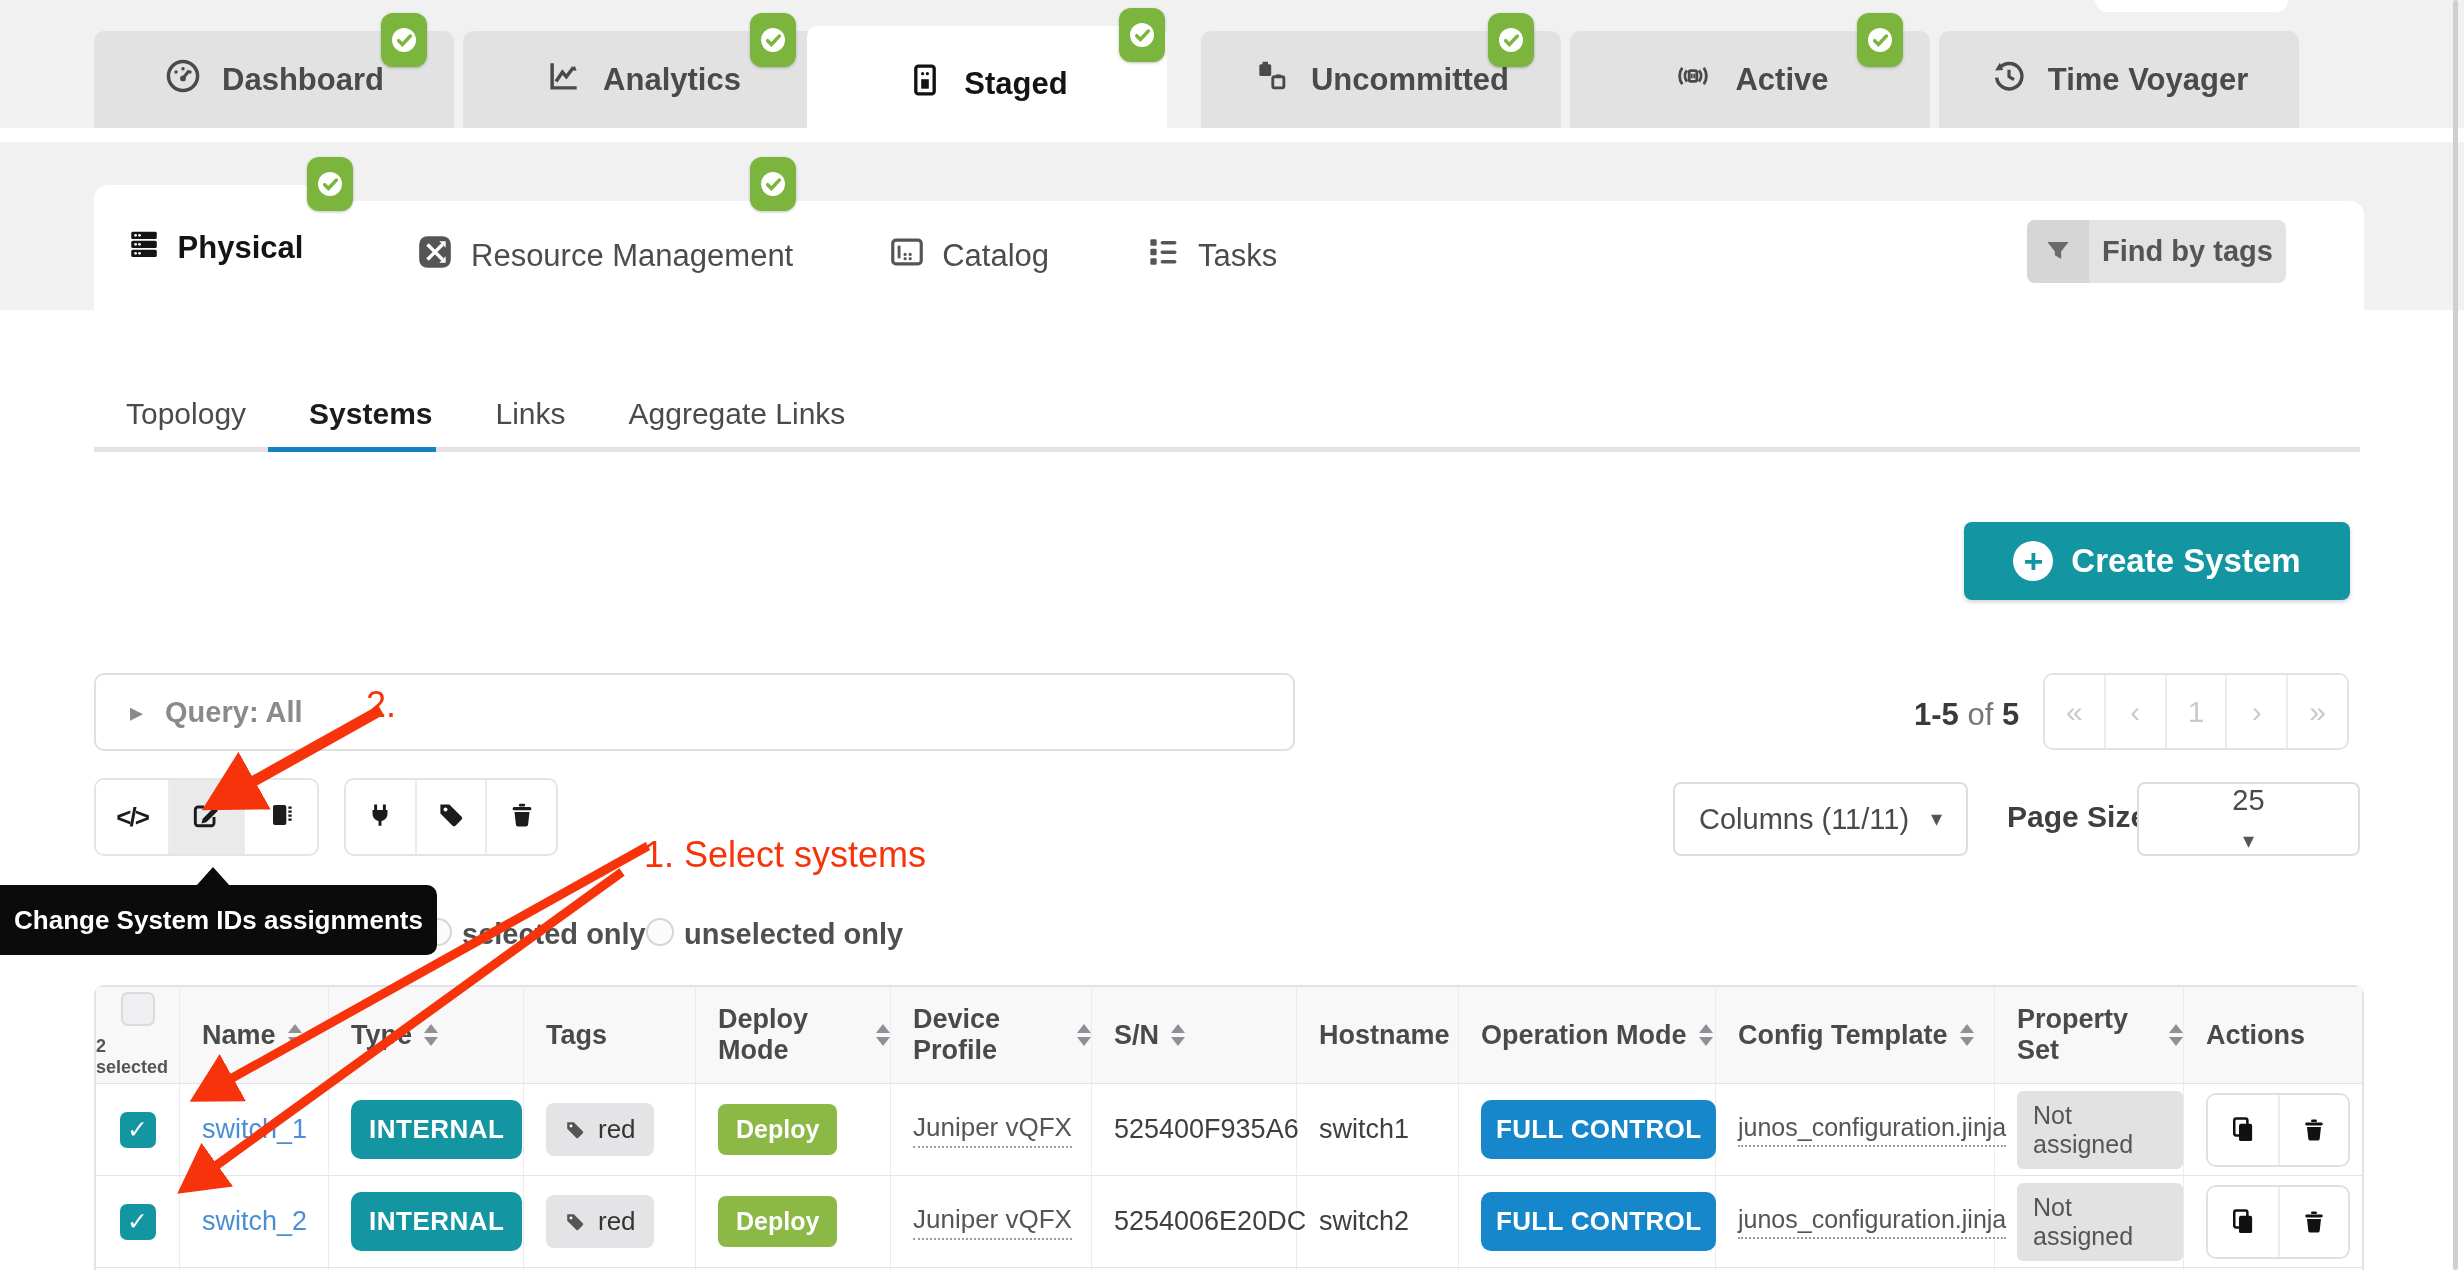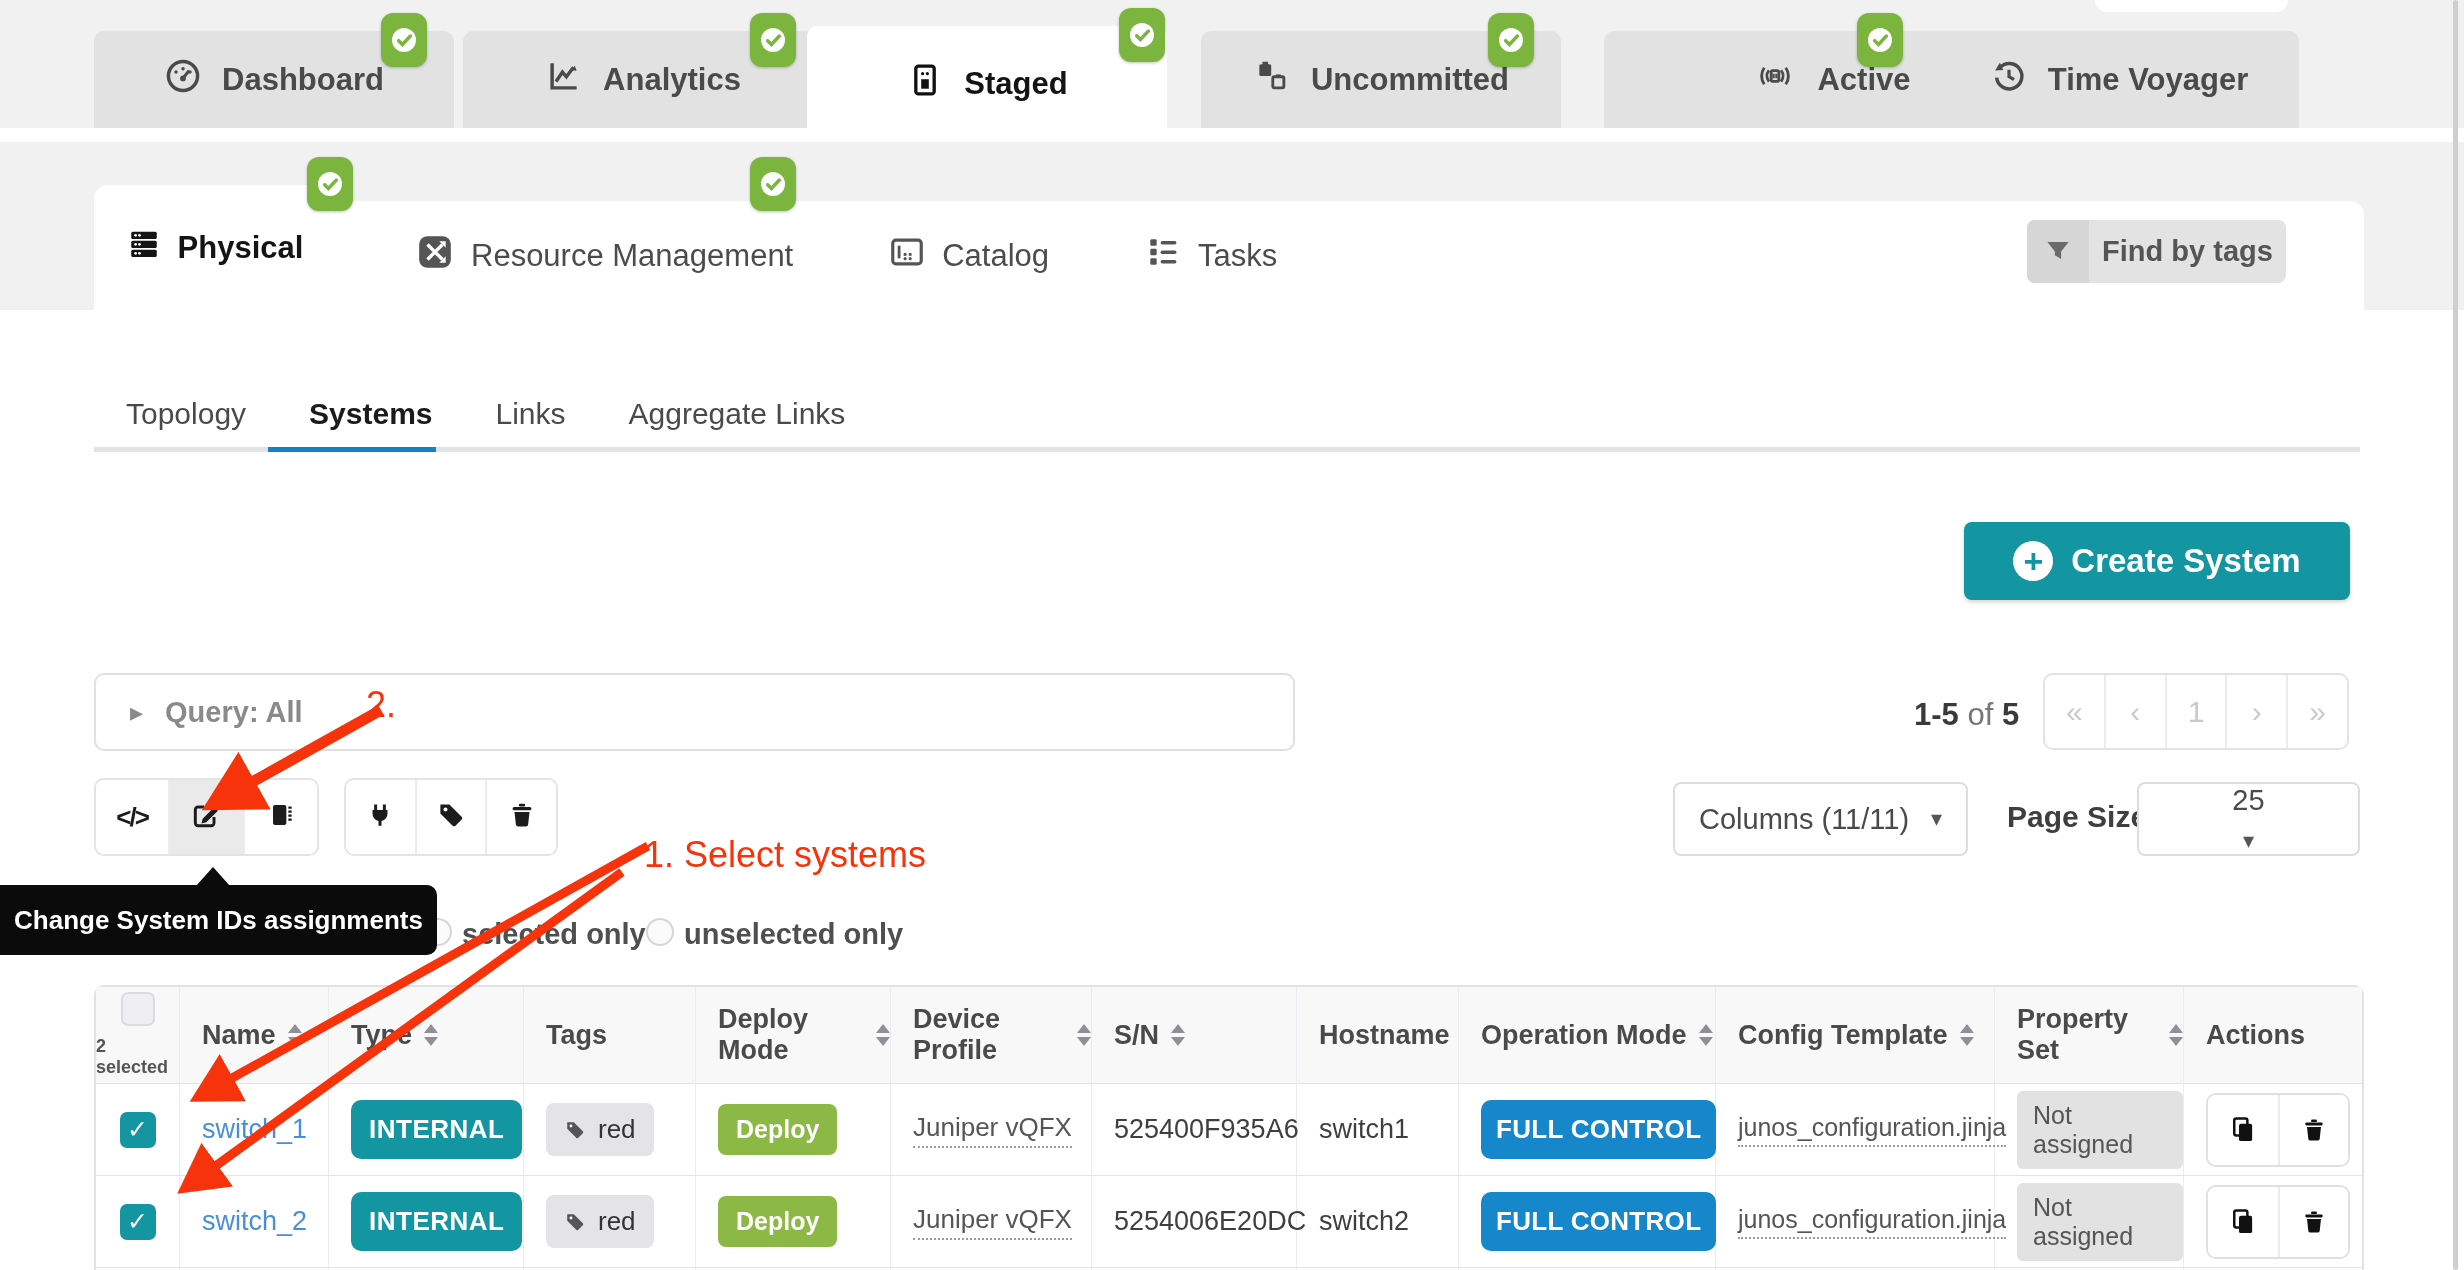--- a/index.html
+++ b/index.html
@@ -142,21 +142,21 @@
   </div>
   <div class="mtab" style="left:1201px;">
     <span><svg width="38" height="38" viewBox="0 0 24 24">
           <rect x="4" y="4.5" width="7.5" height="7.5" rx="1" fill="#4a4a4a"></rect>
           <rect x="6" y="3" width="3.5" height="2.5" fill="#4a4a4a"></rect>
           <rect x="12.5" y="12.5" width="7" height="7" rx="1" fill="none" stroke="#4a4a4a" stroke-width="1.8"></rect>
           <rect x="14.5" y="11" width="3" height="2" fill="#4a4a4a"></rect>
         </svg></span>
     <span>Uncommitted</span>
   </div>
-  <div class="mtab" style="left:1604px;padding-left:48px;">
+  <div class="mtab" style="left:1570px;">
     <span><svg width="44" height="38" viewBox="0 0 26 24">
           <path d="M9.2 8.5 a5.5 5.5 0 0 0 0 7" fill="none" stroke="#4a4a4a" stroke-width="1.8"></path>
           <path d="M6.2 6.8 a9 9 0 0 0 0 10.4" fill="none" stroke="#4a4a4a" stroke-width="1.8"></path>
           <path d="M16.8 8.5 a5.5 5.5 0 0 1 0 7" fill="none" stroke="#4a4a4a" stroke-width="1.8"></path>
           <path d="M19.8 6.8 a9 9 0 0 1 0 10.4" fill="none" stroke="#4a4a4a" stroke-width="1.8"></path>
           <rect x="10.6" y="8.6" width="4.8" height="6.8" rx="1" fill="none" stroke="#4a4a4a" stroke-width="1.8"></rect>
           <path d="M12.2 10.6 v2.8 M13.8 10.6 v2.8" stroke="#4a4a4a" stroke-width="1.2"></path>
         </svg></span>
     <span>Active</span>
   </div>

